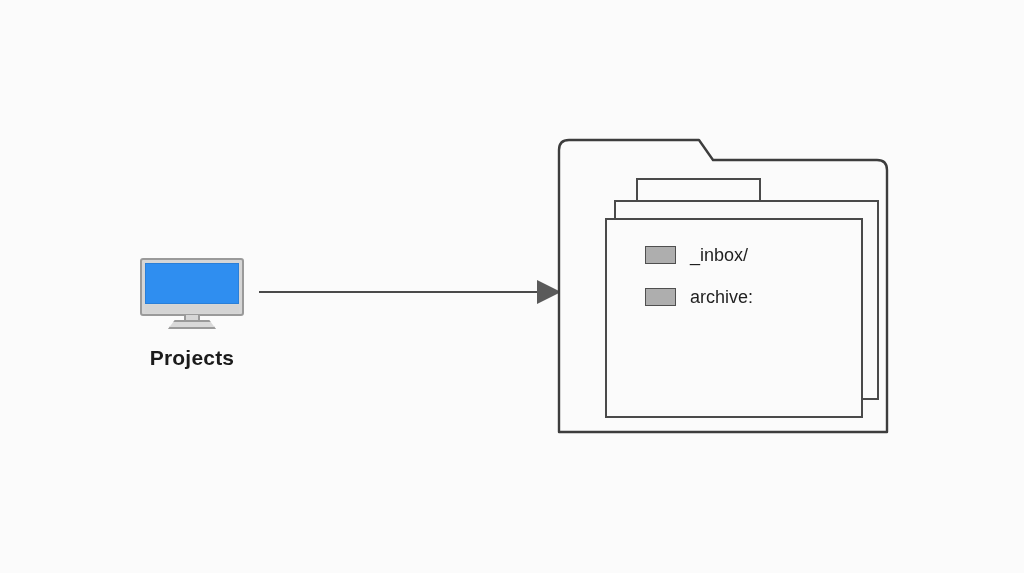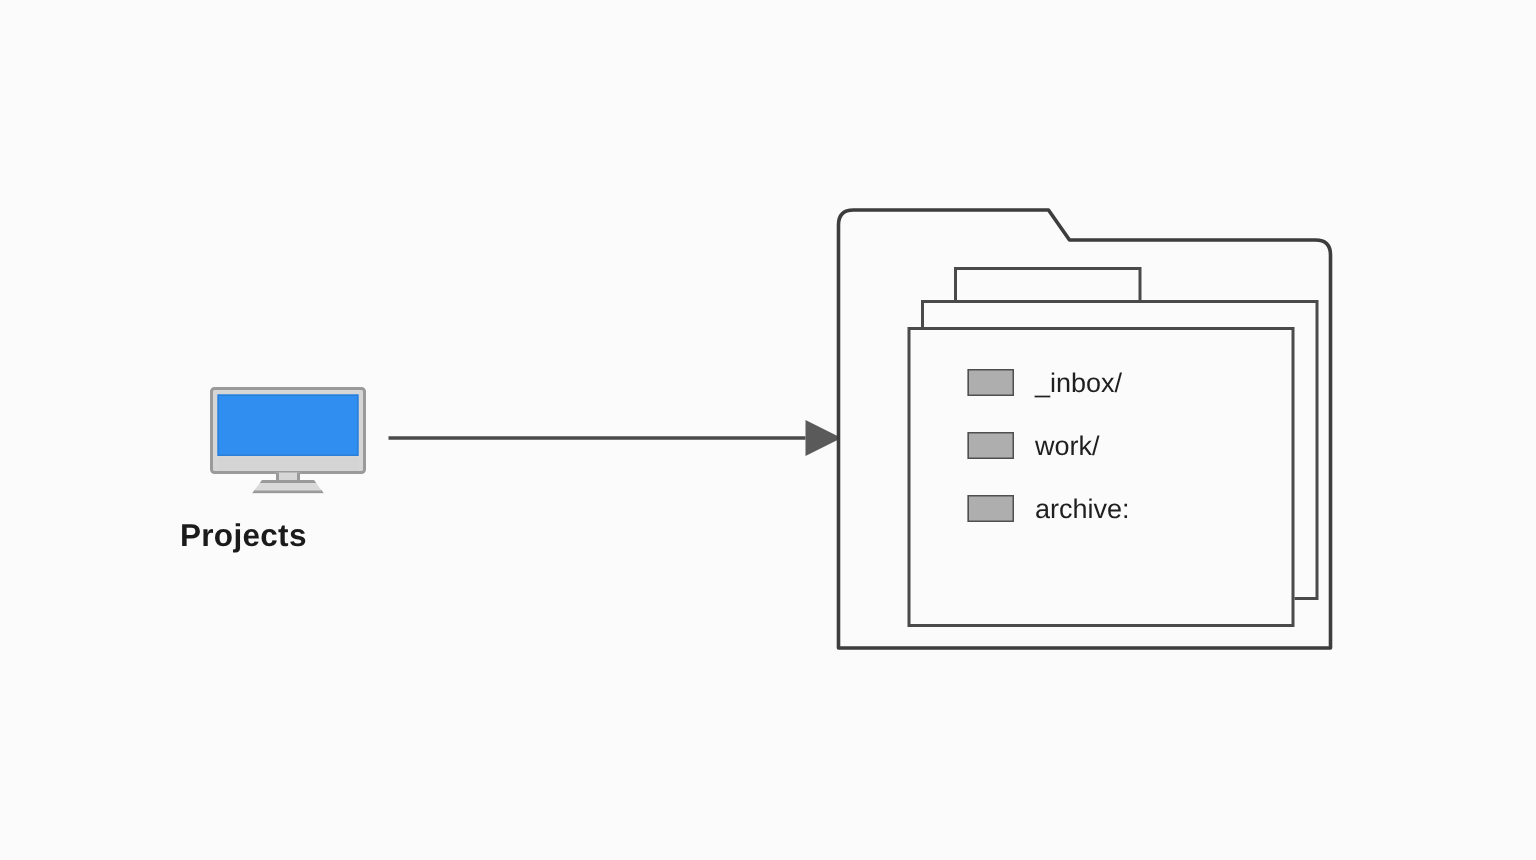--- a/index.html
+++ b/index.html
@@ -80,21 +80,21 @@
     background: #d9d9d9;
     border: 2px solid #9a9a9a;
     box-sizing: border-box;
     clip-path: polygon(14% 0, 86% 0, 100% 100%, 0 100%);
   }
   .monitor-label {
     position: absolute;
     left: -20px;
     top: 88px;
     width: 144px;
-    text-align: left;
+    text-align: center;
     font-size: 21px;
     font-weight: bold;
     color: #1b1b1b;
     letter-spacing: 0.2px;
   }
 
   
   .edge-arrow {
     position: absolute;
     left: 255px;
@@ -217,24 +217,20 @@
     <div class="sheet sheet-mid"></div>
     <div class="sheet sheet-front"></div>
 
     <div class="file-list">
 
       <div class="file-row">
         <span class="file-chip"></span>
         <span class="file-name">_inbox/</span>
       </div>
 
-      <div class="file-row">
-        <span class="file-chip"></span>
-        <span class="file-name">work/</span>
-      </div>
 
 
       <div class="file-row">
         <span class="file-chip"></span>
         <span class="file-name">archive:</span>
       </div>
 
     </div>
   </div>
 

